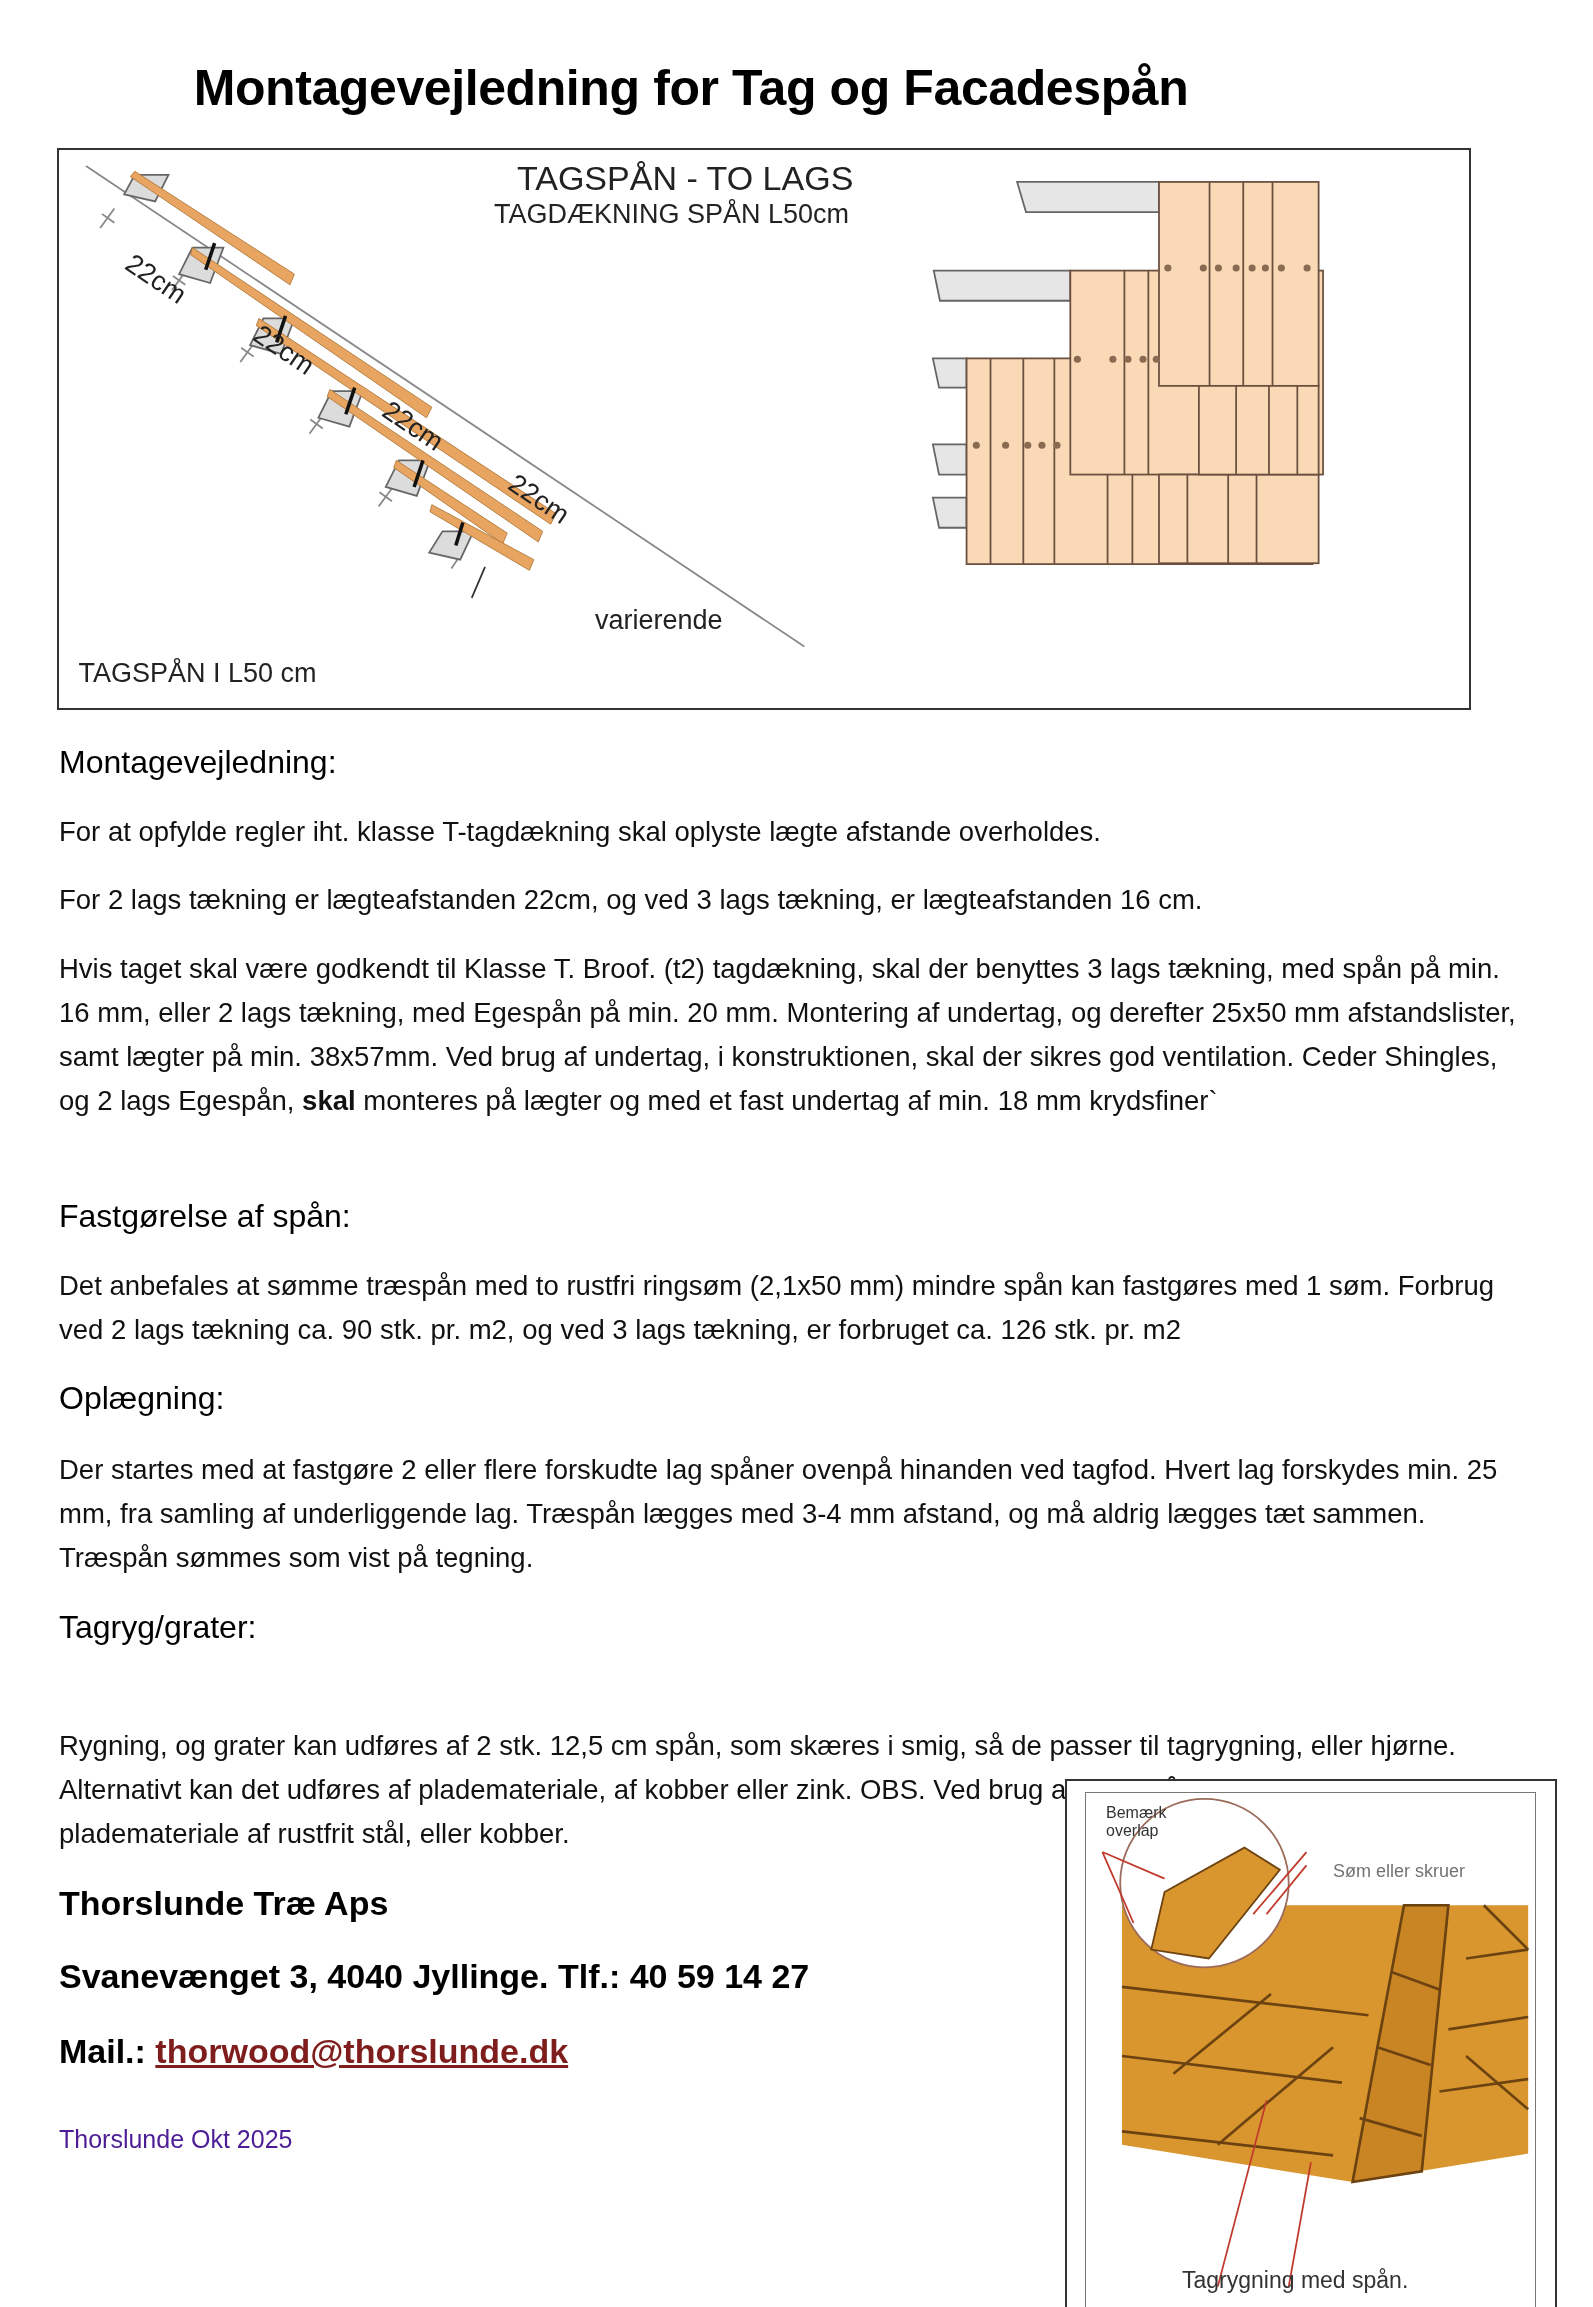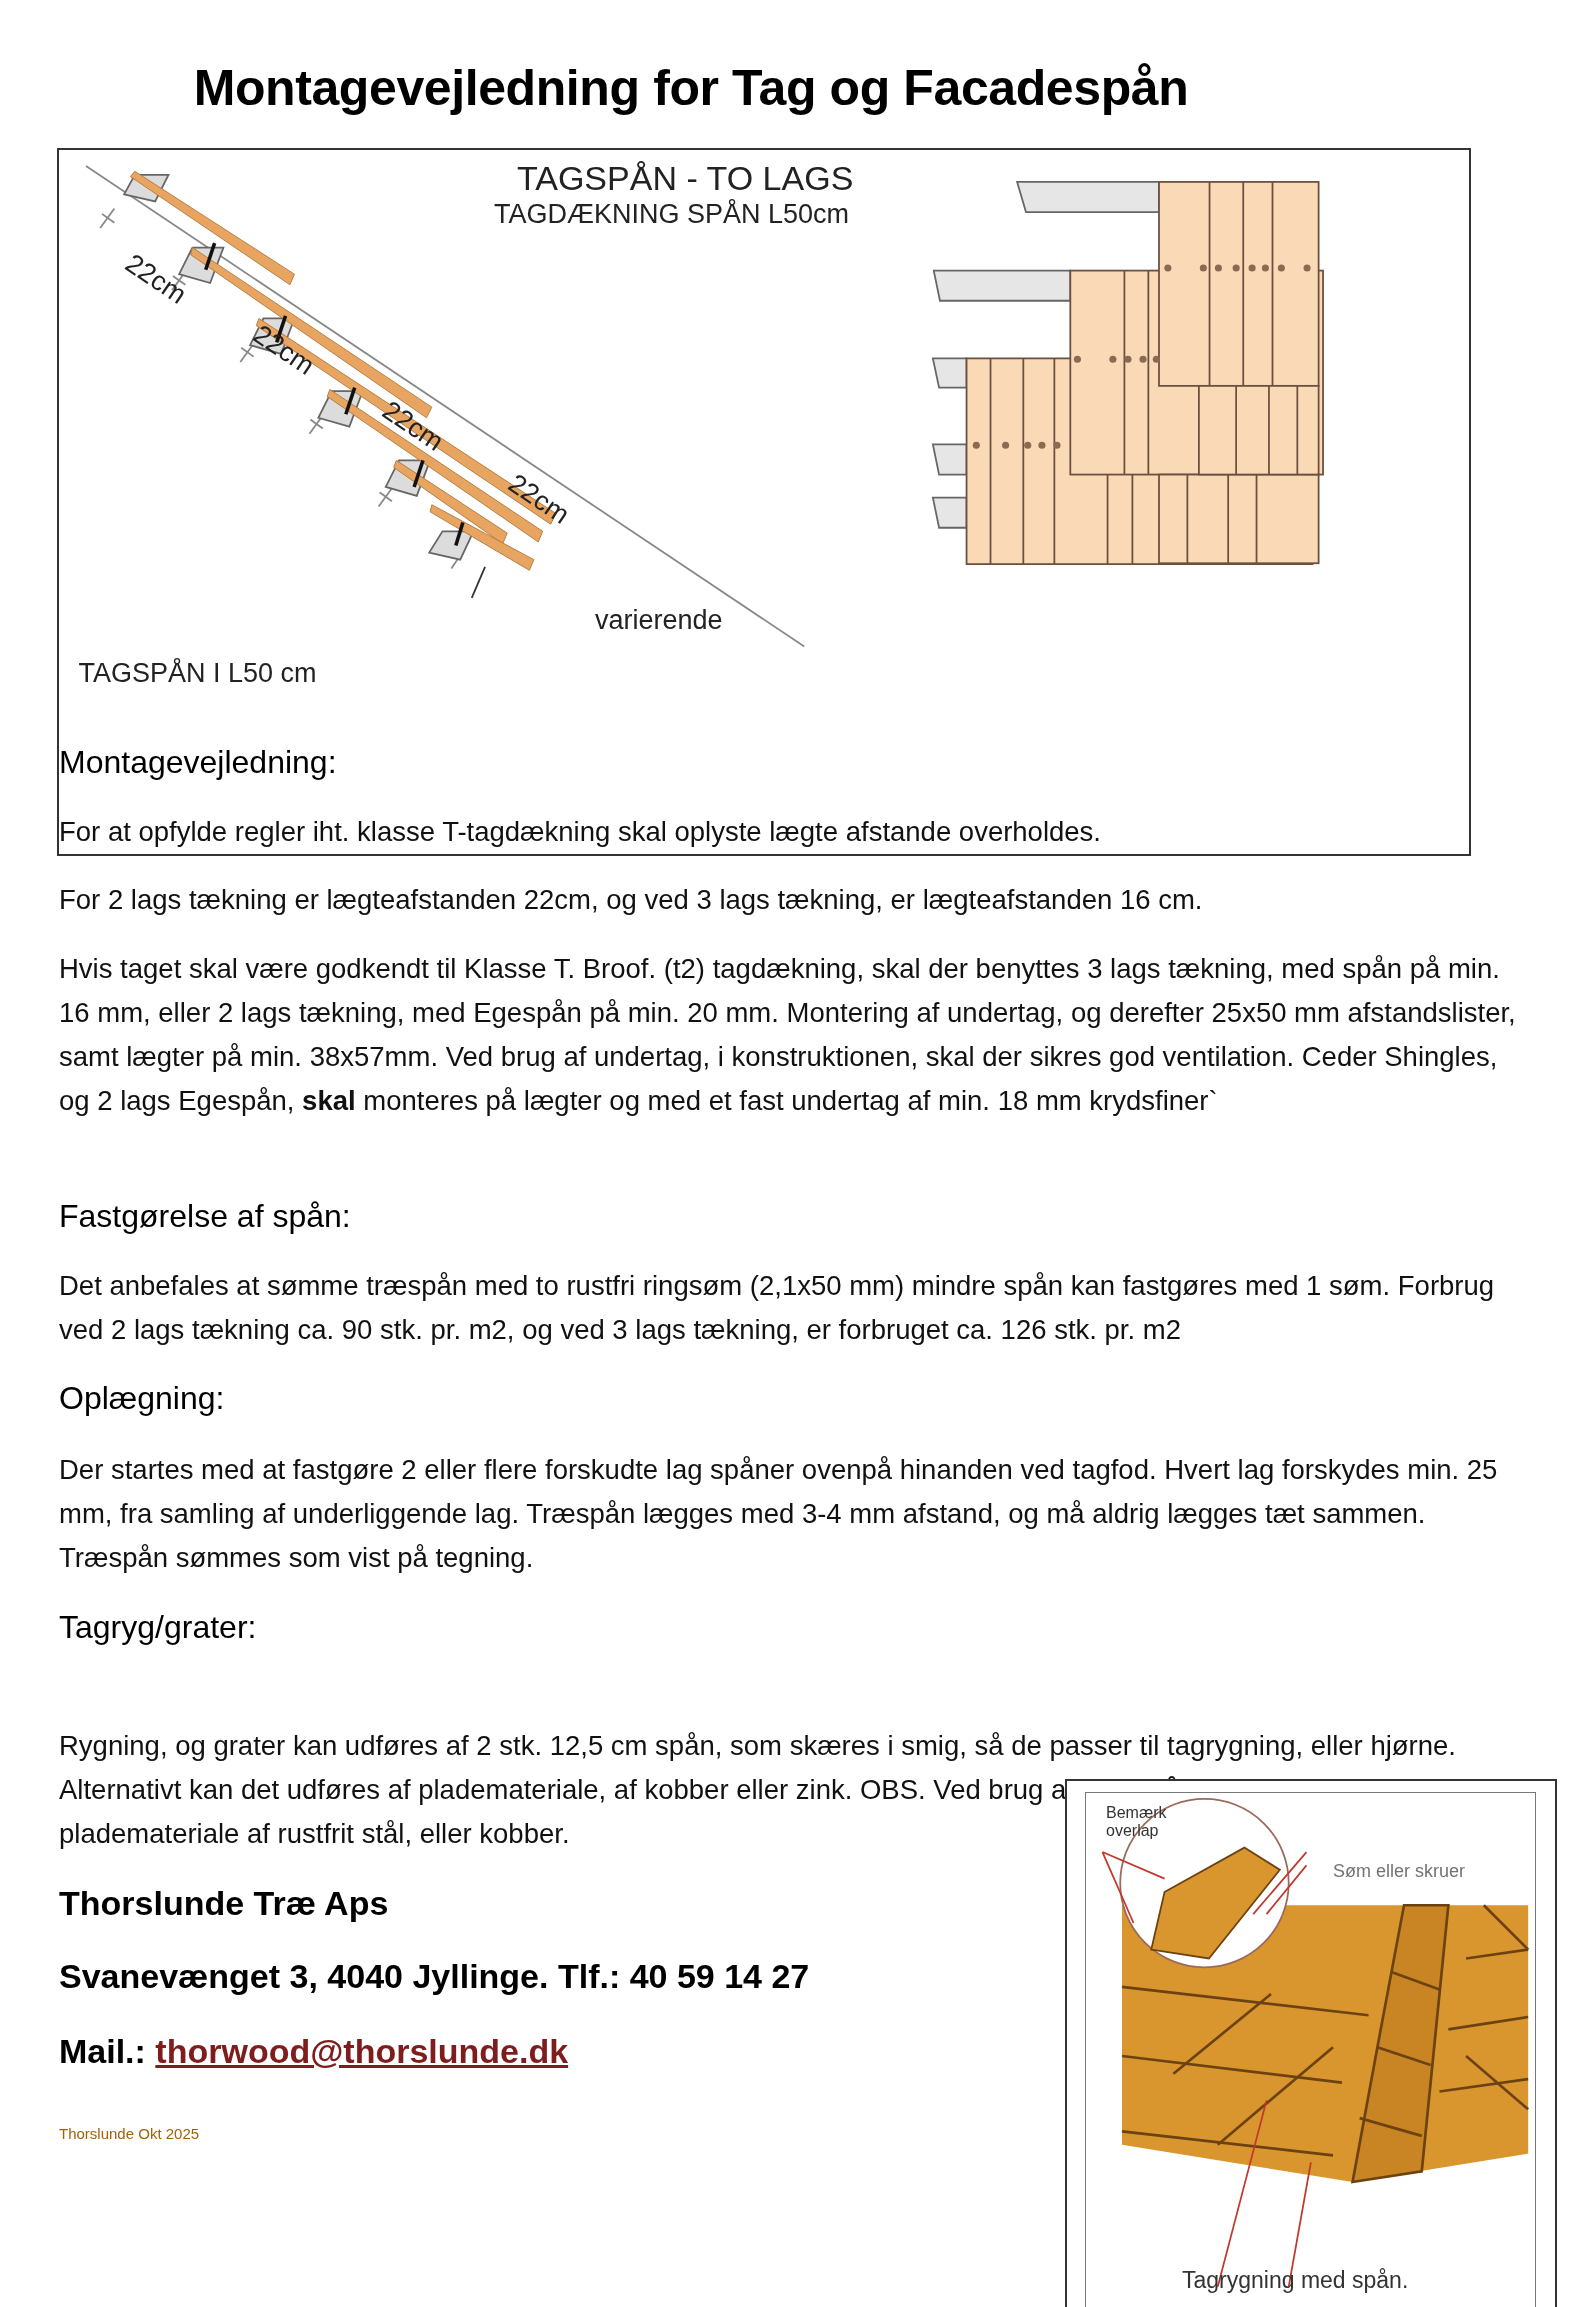--- a/index.html
+++ b/index.html
@@ -1,29 +1,29 @@
 <!DOCTYPE html>
 <html style="font-size:14px"><head>
 <meta charset="utf-8">
 <style>
   html, body { margin: 0; padding: 0; background: #ffffff; }
   body { width: 1594px; height: 2307px; position: relative; overflow: hidden;
          font-family: "Liberation Sans", sans-serif; color: #000; }
   .title { position: absolute; left: 0; top: 59px; width: 1382px; text-align: center;
            font-size: 50px; font-weight: bold; letter-spacing: -0.4px; }
-  .figure-top { position: absolute; left: 57px; top: 148px; width: 1414px; height: 708px;
+  .figure-top { position: absolute; left: 57px; top: 148px; width: 1414px; height: 562px;
                 border: 2.7px solid #333; box-sizing: border-box; background: #fff; }
   .figure-top svg { position: absolute; left: 0; top: 0; }
   .fig-label { position: absolute; font-family: "Liberation Sans", sans-serif; color: #222; white-space: nowrap; }
   .heading { position: absolute; left: 59px; font-size: 32px; font-weight: normal; }
   .para { position: absolute; left: 59px; width: 1473px; font-size: 27.5px; line-height: 44px; color: #111; }
   .para b { font-weight: bold; }
   .contact { position: absolute; left: 59px; font-size: 34px; font-weight: bold; }
   .mail-link { color: #7f1d1d; text-decoration: underline; text-decoration-thickness: 2.7px; }
-  .footnote { position: absolute; left: 59px; top: 2125px; font-size: 15px; color: #a16207; }
+  .footnote { position: absolute; left: 59px; top: 2125px; font-size: 25px; color: #4c1d95; }
   .figure-bottom { position: absolute; left: 1065px; top: 1779px; width: 492px; height: 532px;
                    border: 2.7px solid #333; box-sizing: border-box; background: #fff; }
   .figure-bottom .inner { position: absolute; left: 18px; top: 10.6px; width: 451px; height: 532px;
                           border-left: 1.8px solid #777; border-right: 1.8px solid #777; border-top: 1.8px solid #777; box-sizing: border-box; }
   .figure-bottom svg { position: absolute; left: 0; top: 0; }
 </style>
 </head>
 <body>
 
 <div class="title">Montagevejledning for Tag og Facadespån</div>

